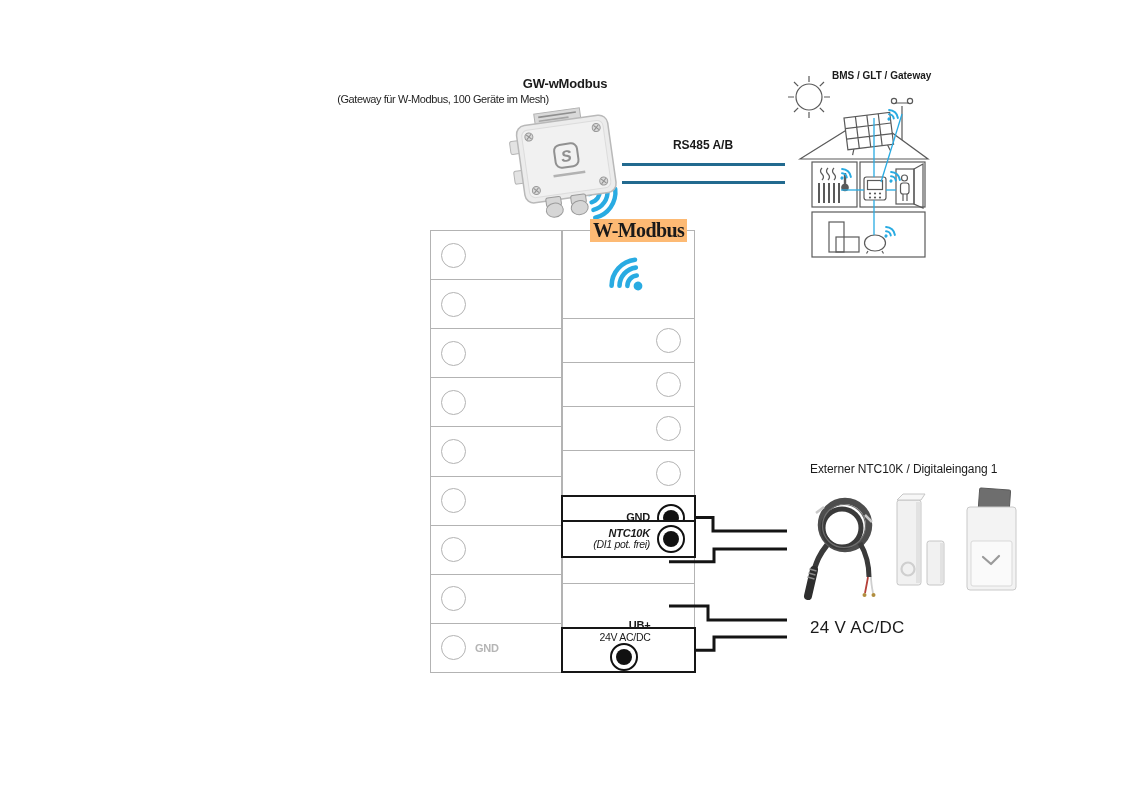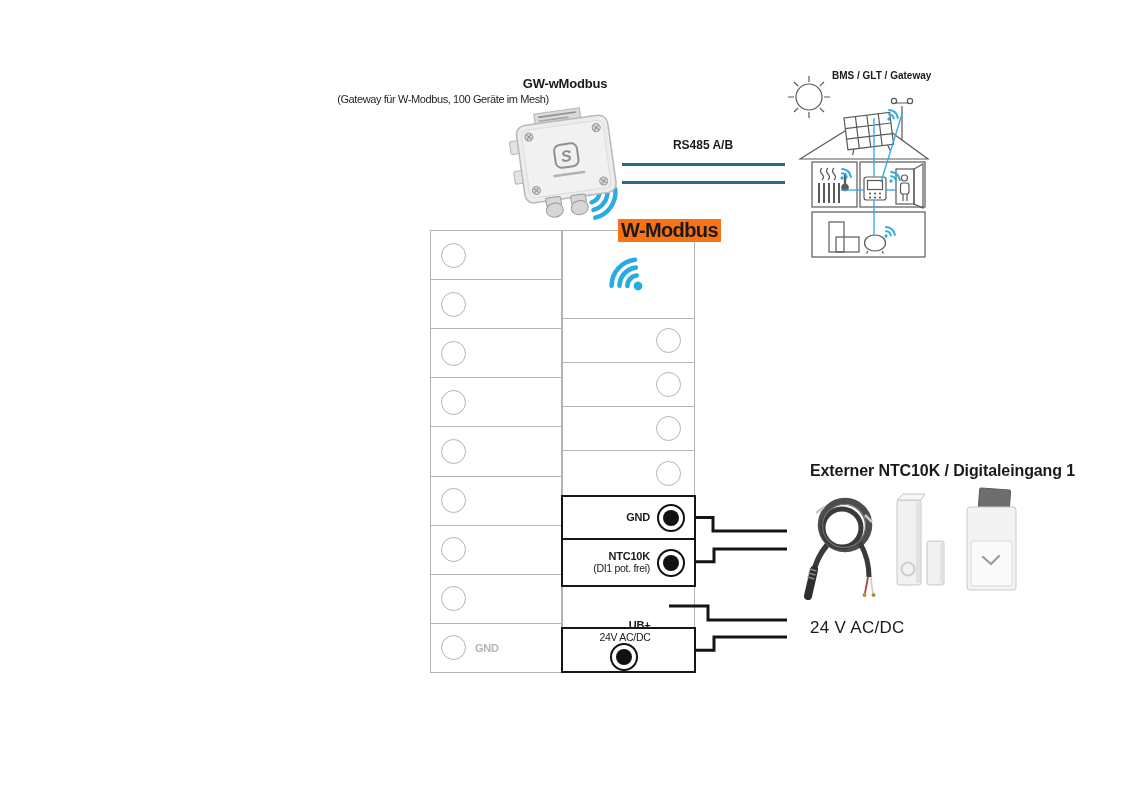--- a/index.html
+++ b/index.html
@@ -6,22 +6,22 @@
   .canvas{
     position:relative;width:1132px;height:800px;background:#ffffff;overflow:hidden;
     font-family:"Liberation Sans", sans-serif;color:#1a1a1a;margin-left:47px;
   }
   .abs{position:absolute;}
   .lbl{white-space:nowrap;}
   .gw-title{left:408px;top:76px;width:220px;text-align:center;font-size:13px;font-weight:700;letter-spacing:-0.2px;}
   .gw-subtitle{left:286px;top:93px;width:220px;text-align:center;font-size:11px;font-weight:400;letter-spacing:-0.4px;color:#1f1f1f;}
   .rs485-label{left:586px;top:138px;width:140px;text-align:center;font-size:12px;font-weight:700;}
   .bms-label{left:785px;top:70px;width:142px;text-align:left;font-size:10px;font-weight:700;}
-  .wmodbus-label{left:571px;top:219px;font-size:20px;font-weight:800;letter-spacing:-0.6px;background:#f97316;padding:0 3px;}
-  .ext-label{left:763px;top:462px;font-size:16px;font-weight:700;letter-spacing:-0.1px;}
+  .wmodbus-label{left:543px;top:219px;font-size:20px;font-weight:800;letter-spacing:-0.6px;background:#fdba74;padding:0 3px;font-family:Liberation Serif, serif;}
+  .ext-label{left:763px;top:462px;font-size:12px;font-weight:400;letter-spacing:-0.1px;}
   .power-label{left:763px;top:618px;font-size:17px;font-weight:400;letter-spacing:0.3px;}
 
   
   .col{box-sizing:border-box;border:1px solid #b3b3b3;background:transparent;display:flex;flex-direction:column;}
   .col-left{left:383px;top:230px;width:132px;height:443px;}
   .col-right{left:515px;top:230px;width:133px;height:443px;}
   .trow{flex:1 1 0;display:flex;align-items:center;border-bottom:1px solid #b3b3b3;}
   .trow:last-child{border-bottom:none;}
   .trow-merged{flex:2 1 0;display:flex;align-items:center;justify-content:center;border-bottom:1px solid #b3b3b3;position:relative;}
   .circ{width:23px;height:23px;border:1.5px solid #b3b3b3;border-radius:50%;flex:none;background:#fff;}
@@ -269,21 +269,21 @@
     <div class="trow"></div>
   </div>
 
   <div class="abs cell-black" style="top:494.5px;height:46.2px;">
     <span class="cell-text">
       <div class="cell-line1">GND</div>
       <div class="cell-line2"></div>
     </span>
     <span class="term"></span>
   </div>
-  <div class="abs cell-black" style="top:538px;height:49px;">
+  <div class="abs cell-black" style="top:520px;height:38px;font-style:italic;">
     <span class="cell-text">
       <div class="cell-line1">NTC10K</div>
       <div class="cell-line2">(DI1 pot. frei)</div>
     </span>
     <span class="term"></span>
   </div>
   <div class="abs cell-black" style="top:626.9px;height:46.6px;flex-direction:column;">
     <span class="cell-text">
       <div class="cell-line1">UB+</div>
       <div class="cell-line2">24V AC/DC</div>

